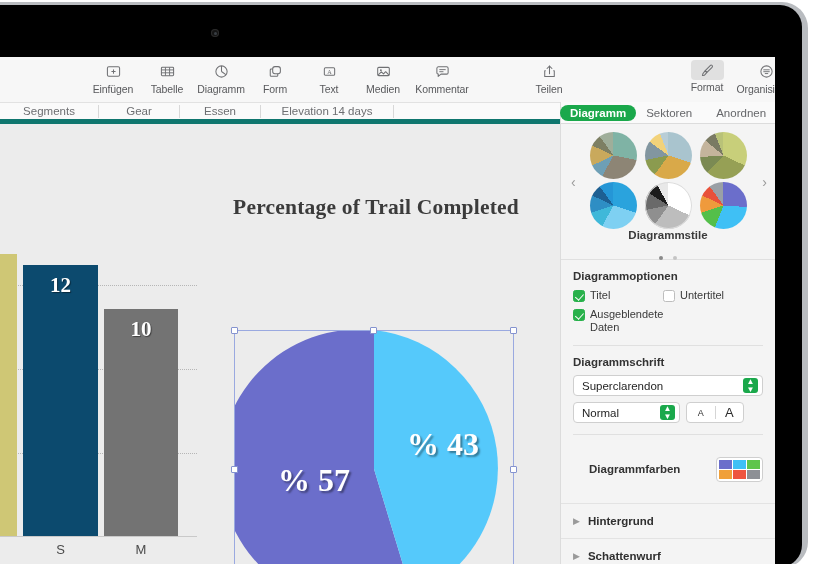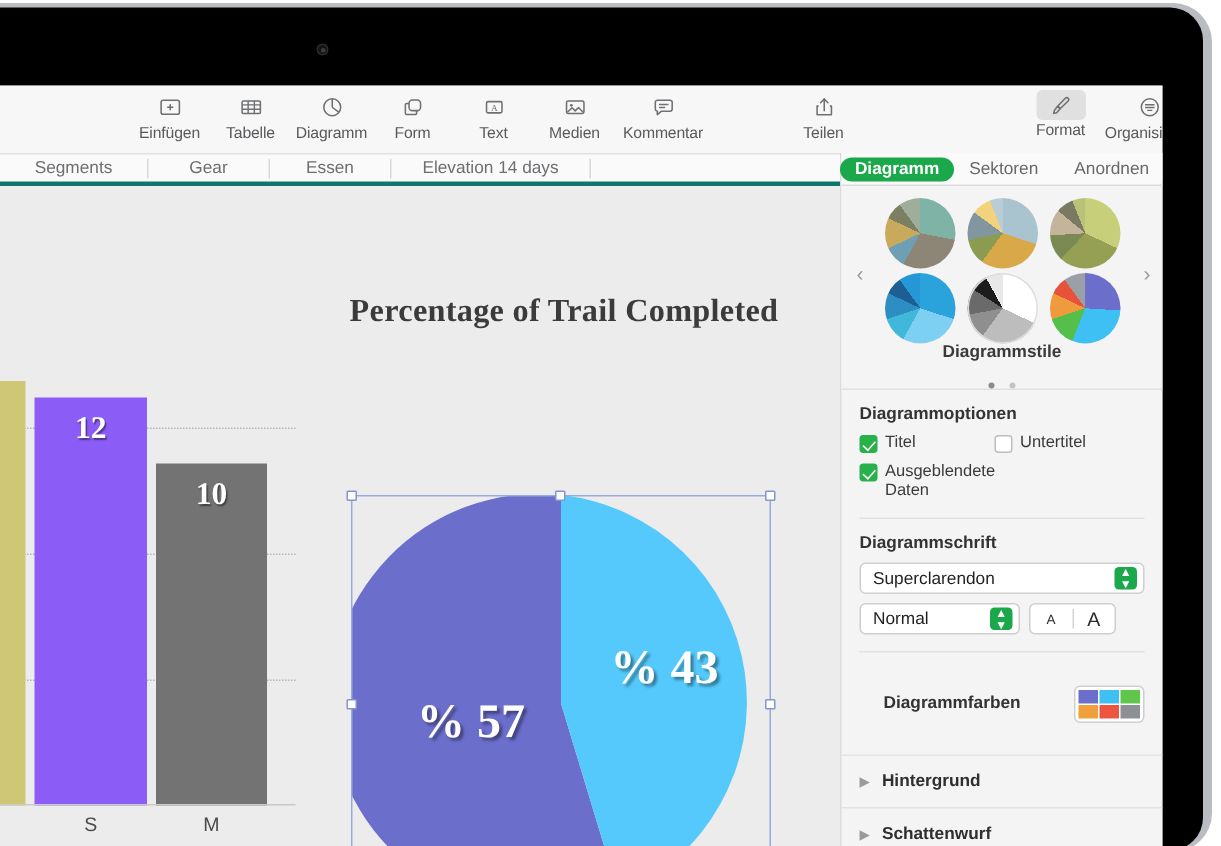--- a/index.html
+++ b/index.html
@@ -54,21 +54,21 @@
     white-space:nowrap;
   }
   .tb-item.wide{ width:64px; }
   .tb-item.pressed .glyph{
     background:#e0e0e0; border-radius:4px; padding:1px 9px; height:20px;
   }
 
   
   .tabstrip{
     position:absolute; left:0; top:45px; width:775px; height:22px;
-    background:#fafafa; border-top:1px solid #e2e2e2; border-bottom:3px solid #0f766e;
+    background:#fafafa; border-top:1px solid #e2e2e2; border-bottom:5px solid #0f766e;
     display:flex; align-items:center;
   }
   .tabstrip .doc{
     font-size:11.5px; color:#6d6e71; text-align:center; white-space:nowrap;
     position:relative;
   }
   .tabstrip .sep{ width:1px; height:13px; background:#d8d8d8; }
 
   
   .canvas{
@@ -344,21 +344,21 @@
     <div class="canvas">
 
       <div class="barchart">
         <div class="bc-plot">
           <div class="grid-line" style="top:41px;"></div>
           <div class="grid-line" style="top:125px;"></div>
           <div class="grid-line" style="top:209px;"></div>
 
           <div class="bar" style="left:0px; width:55px; height:283px; background:#cfc775;"></div>
 
-          <div class="bar" style="left:61px; width:75px; height:272px; background:#8b5cf6;">
+          <div class="bar" style="left:61px; width:75px; height:272px; background:#0c4a6e;">
             <span class="val">12</span>
           </div>
 
           <div class="bar" style="left:142px; width:74px; height:228px; background:#737373;">
             <span class="val">10</span>
           </div>
         </div>
         <div class="bc-axis"></div>
         <div class="bc-cat" style="left:61px; width:75px;">S</div>
         <div class="bc-cat" style="left:142px; width:74px;">M</div>

